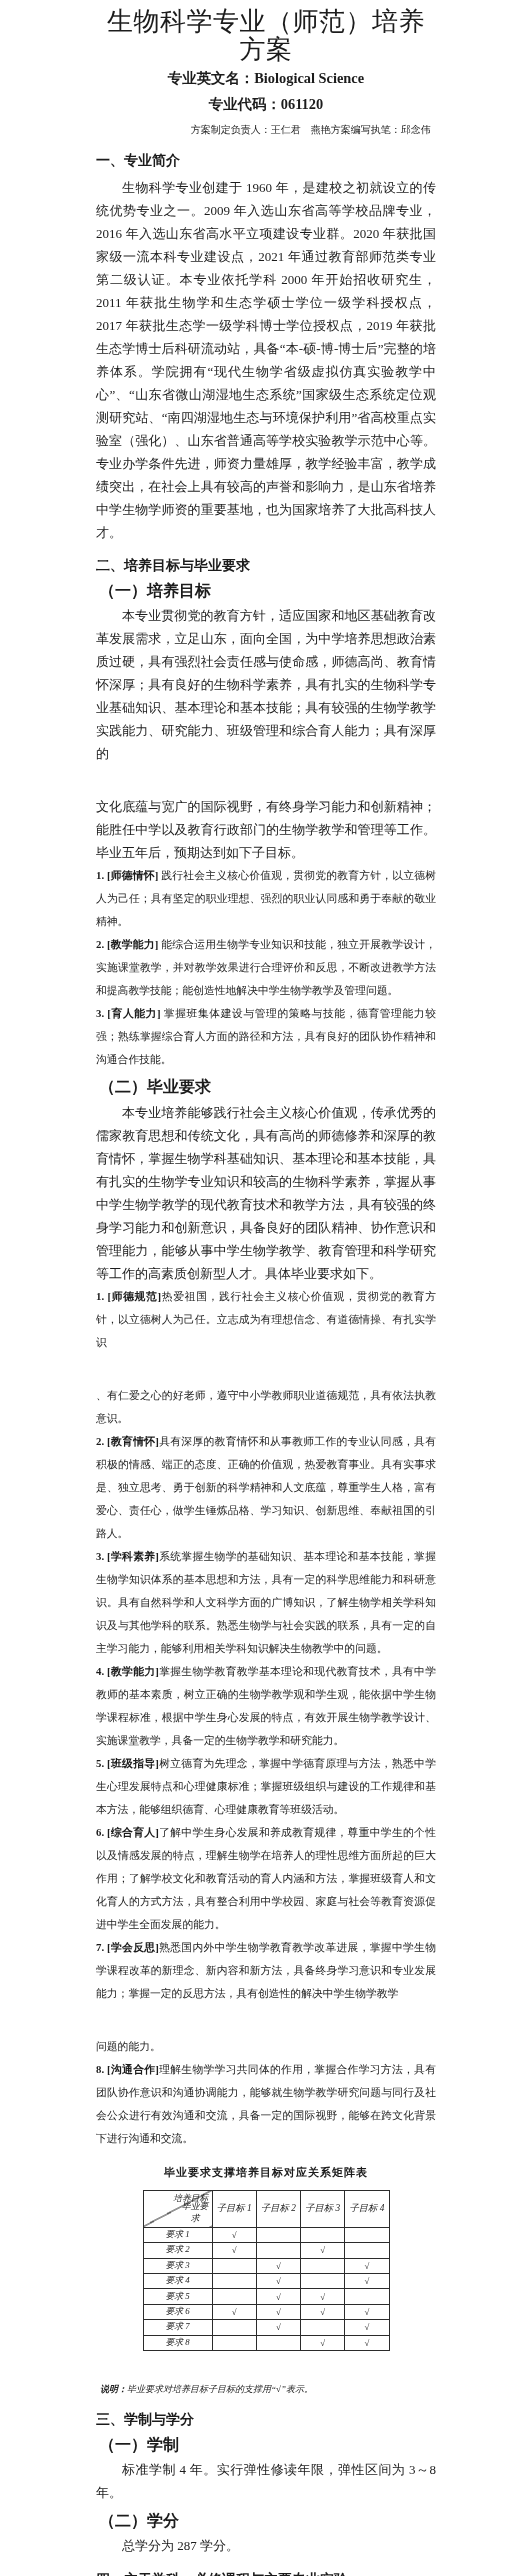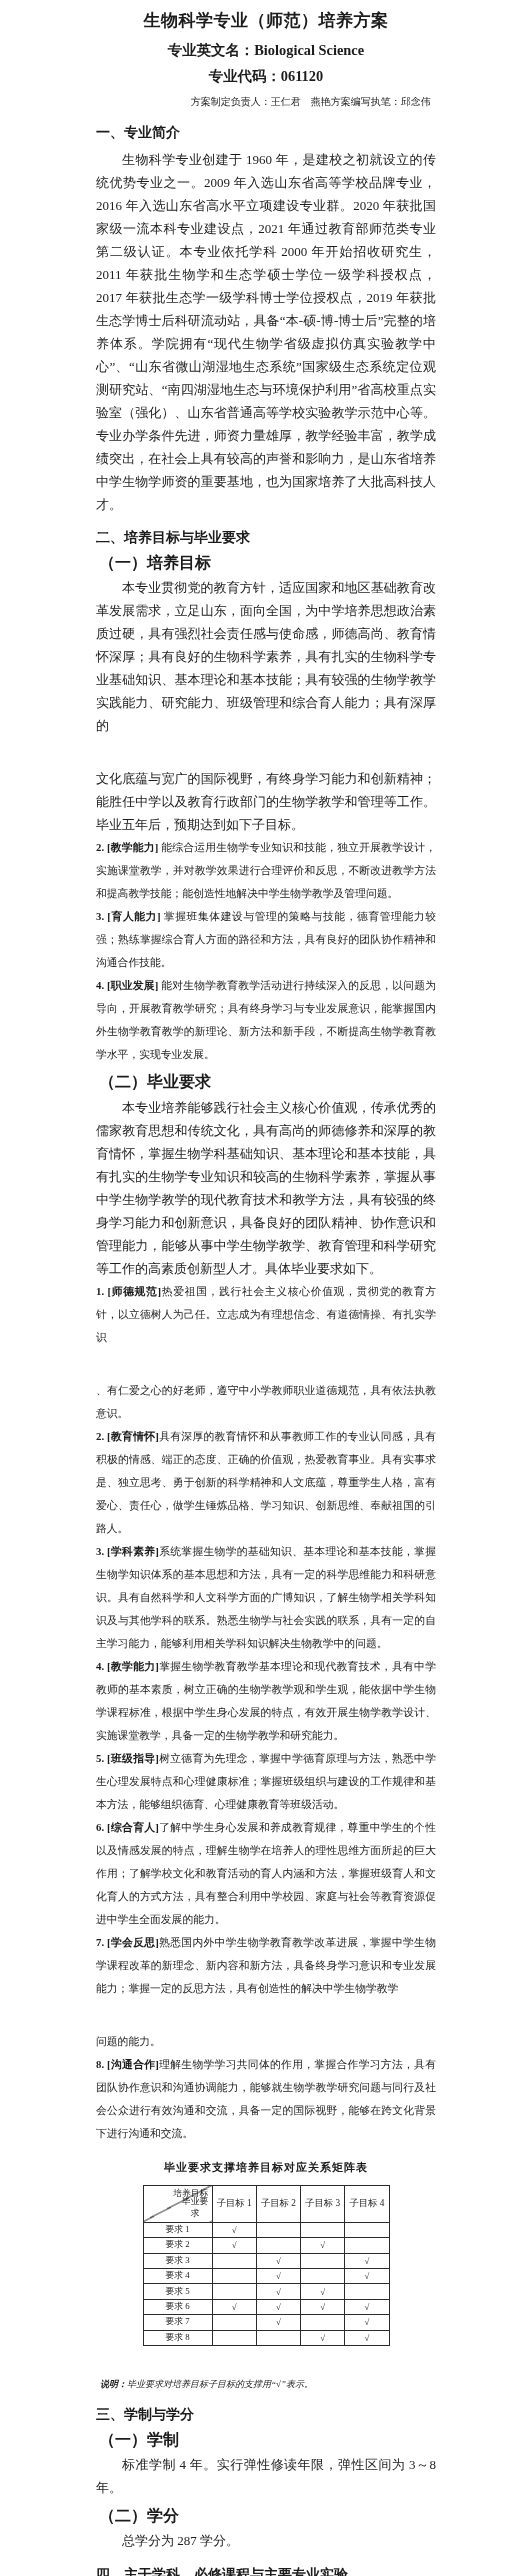--- a/index.html
+++ b/index.html
@@ -3,40 +3,40 @@
 <meta charset="utf-8">
 <style>
   html,body{margin:0;padding:0;background:#ffffff;}
   .page{
     width:528px;height:3991px;overflow:hidden;position:relative;
     background:#ffffff;color:#1c1c1c;
     font-family:"Liberation Serif","DejaVu Serif",serif;
   }
   .content{padding:7.2px 92px 0 96px;}
   .doc-title{
-    font-size:17px;line-height:28px;font-weight:bold;text-align:center;margin:0;
+    font-size:26px;line-height:28px;font-weight:normal;text-align:center;margin:0;
     font-family:"Liberation Sans","DejaVu Sans",sans-serif;letter-spacing:0.5px;
   }
   .doc-sub{font-size:14.4px;line-height:20.6px;font-weight:bold;text-align:center;margin:5.2px 0 0 0;}
   .lead-row{display:flex;justify-content:flex-end;font-size:10px;line-height:16.5px;margin:7.2px 5.2px 0 10.3px;}
   h2.sec{
     font-size:14px;line-height:18.5px;font-weight:bold;margin:12.4px 0 6.2px 0;
     font-family:"Liberation Sans","DejaVu Sans",sans-serif;
   }
   h3.sub{font-size:16px;line-height:16.5px;font-weight:bold;margin:8.2px 0 5.2px 3.1px;}
   p.body{font-size:13px;line-height:23px;text-align:justify;text-indent:2em;margin:0;}
   p.body.noindent{text-indent:0;}
   p.item{font-size:10.8px;line-height:23px;text-align:justify;margin:0;}
   .item-label{font-weight:bold;}
   .gap{height:30px;}
   .gap-mid{height:26px;}
   
   .matrix-caption{font-size:11px;font-weight:bold;text-align:center;margin:14.4px 0 10.3px 0;letter-spacing:1px;}
   table.matrix{border-collapse:collapse;margin:0 auto;width:247px;font-size:8.8px;table-layout:fixed;}
-  table.matrix th,table.matrix td{border:0.8px solid #2b2b2b;text-align:center;padding:1px 1px;height:12.4px;}
+  table.matrix th,table.matrix td{border:0.8px solid #2b2b2b;text-align:center;padding:1px 1px;height:12.4px;font-style:italic;}
   table.matrix th{font-weight:normal;font-size:9.3px;height:34px;}
   td.diag,th.diag{position:relative;width:66px;padding:0;
     background:linear-gradient(to bottom right,transparent calc(50% - 0.5px),#2b2b2b calc(50% - 0.5px),#2b2b2b calc(50% + 0.5px),transparent calc(50% + 0.5px));}
   .diag .c-top{position:absolute;top:2.1px;right:3.1px;font-size:8.8px;}
   .diag .c-bot{position:absolute;bottom:2.1px;left:3.1px;font-size:8.8px;margin-left:32px;}
   .note{font-size:9px;line-height:15.5px;margin:5.2px 0 0 4.1px;text-align:justify;font-style:italic;}
   .note .nlabel{font-weight:bold;}
 </style>
 </head>
 <body>
@@ -54,23 +54,23 @@
 
     <h2 class="sec">一、专业简介</h2>
     <p class="body">生物科学专业创建于 1960 年，是建校之初就设立的传统优势专业之一。2009 年入选山东省高等学校品牌专业，2016 年入选山东省高水平立项建设专业群。2020 年获批国家级一流本科专业建设点，2021 年通过教育部师范类专业第二级认证。本专业依托学科 2000 年开始招收研究生，2011 年获批生物学和生态学硕士学位一级学科授权点，2017 年获批生态学一级学科博士学位授权点，2019 年获批生态学博士后科研流动站，具备“本-硕-博-博士后”完整的培养体系。学院拥有“现代生物学省级虚拟仿真实验教学中心”、“山东省微山湖湿地生态系统”国家级生态系统定位观测研究站、“南四湖湿地生态与环境保护利用”省高校重点实验室（强化）、山东省普通高等学校实验教学示范中心等。专业办学条件先进，师资力量雄厚，教学经验丰富，教学成绩突出，在社会上具有较高的声誉和影响力，是山东省培养中学生物学师资的重要基地，也为国家培养了大批高科技人才。</p>
 
     <h2 class="sec">二、培养目标与毕业要求</h2>
     <h3 class="sub">（一）培养目标</h3>
     <p class="body">本专业贯彻党的教育方针，适应国家和地区基础教育改革发展需求，立足山东，面向全国，为中学培养思想政治素质过硬，具有强烈社会责任感与使命感，师德高尚、教育情怀深厚；具有良好的生物科学素养，具有扎实的生物科学专业基础知识、基本理论和基本技能；具有较强的生物学教学实践能力、研究能力、班级管理和综合育人能力；具有深厚的</p>
     <div class="gap"></div>
     <p class="body noindent">文化底蕴与宽广的国际视野，有终身学习能力和创新精神；能胜任中学以及教育行政部门的生物学教学和管理等工作。毕业五年后，预期达到如下子目标。</p>
 
+    <p class="item"><span class="item-label">1. [师德情怀]</span><span> 践行社会主义核心价值观，贯彻党的教育方针，以立德树人为己任；具有坚定的职业理想、强烈的职业认同感和勇于奉献的敬业精神。</span></p>
     <p class="item"><span class="item-label">2. [教学能力]</span><span> 能综合运用生物学专业知识和技能，独立开展教学设计，实施课堂教学，并对教学效果进行合理评价和反思，不断改进教学方法和提高教学技能；能创造性地解决中学生物学教学及管理问题。</span></p>
     <p class="item"><span class="item-label">3. [育人能力]</span><span> 掌握班集体建设与管理的策略与技能，德育管理能力较强；熟练掌握综合育人方面的路径和方法，具有良好的团队协作精神和沟通合作技能。</span></p>
-    <p class="item"><span class="item-label">4. [职业发展]</span><span> 能对生物学教育教学活动进行持续深入的反思，以问题为导向，开展教育教学研究；具有终身学习与专业发展意识，能掌握国内外生物学教育教学的新理论、新方法和新手段，不断提高生物学教育教学水平，实现专业发展。</span></p>
 
     <h3 class="sub">（二）毕业要求</h3>
     <p class="body">本专业培养能够践行社会主义核心价值观，传承优秀的儒家教育思想和传统文化，具有高尚的师德修养和深厚的教育情怀，掌握生物学科基础知识、基本理论和基本技能，具有扎实的生物学专业知识和较高的生物科学素养，掌握从事中学生物学教学的现代教育技术和教学方法，具有较强的终身学习能力和创新意识，具备良好的团队精神、协作意识和管理能力，能够从事中学生物学教学、教育管理和科学研究等工作的高素质创新型人才。具体毕业要求如下。</p>
 
     <p class="item"><span class="item-label">1. [师德规范]</span><span>热爱祖国，践行社会主义核心价值观，贯彻党的教育方针，以立德树人为己任。立志成为有理想信念、有道德情操、有扎实学识</span></p>
     <div class="gap"></div>
     <p class="item"><span>、有仁爱之心的好老师，遵守中小学教师职业道德规范，具有依法执教意识。</span></p>
     <p class="item"><span class="item-label">2. [教育情怀]</span><span>具有深厚的教育情怀和从事教师工作的专业认同感，具有积极的情感、端正的态度、正确的价值观，热爱教育事业。具有实事求是、独立思考、勇于创新的科学精神和人文底蕴，尊重学生人格，富有爱心、责任心，做学生锤炼品格、学习知识、创新思维、奉献祖国的引路人。</span></p>
     <p class="item"><span class="item-label">3. [学科素养]</span><span>系统掌握生物学的基础知识、基本理论和基本技能，掌握生物学知识体系的基本思想和方法，具有一定的科学思维能力和科研意识。具有自然科学和人文科学方面的广博知识，了解生物学相关学科知识及与其他学科的联系。熟悉生物学与社会实践的联系，具有一定的自主学习能力，能够利用相关学科知识解决生物教学中的问题。</span></p>
     <p class="item"><span class="item-label">4. [教学能力]</span><span>掌握生物学教育教学基本理论和现代教育技术，具有中学教师的基本素质，树立正确的生物学教学观和学生观，能依据中学生物学课程标准，根据中学生身心发展的特点，有效开展生物学教学设计、实施课堂教学，具备一定的生物学教学和研究能力。</span></p>

